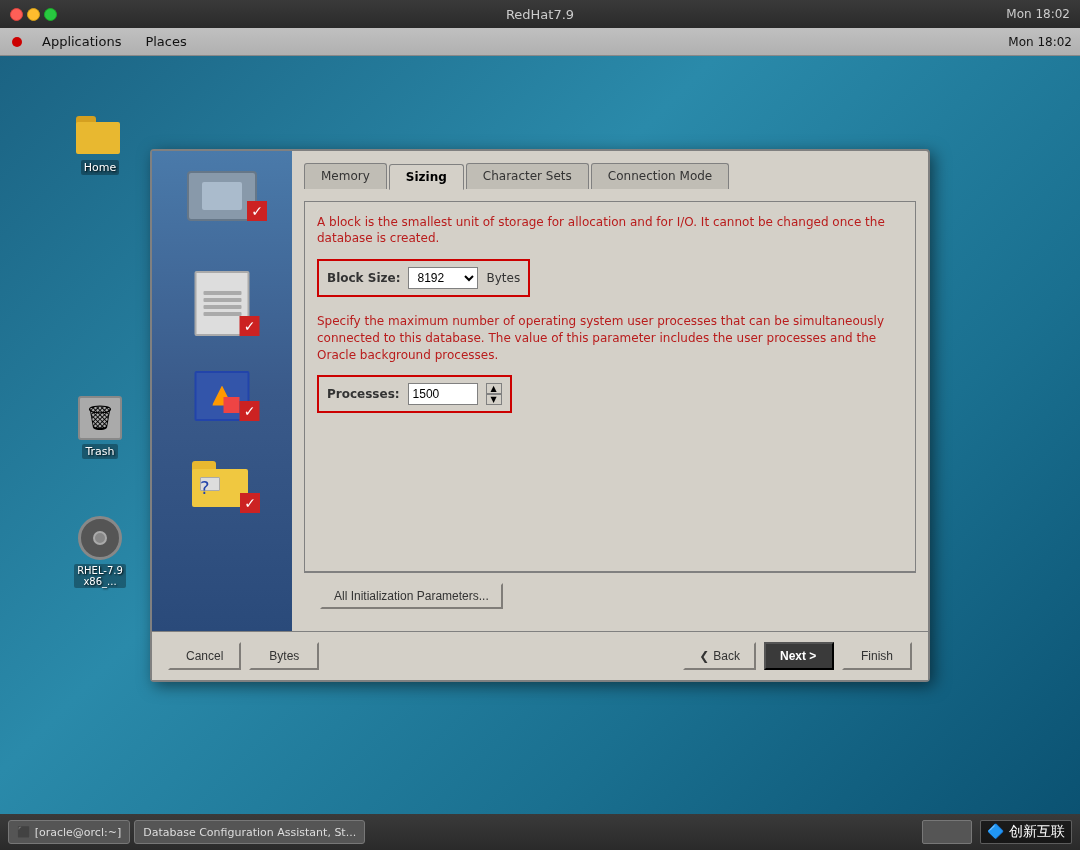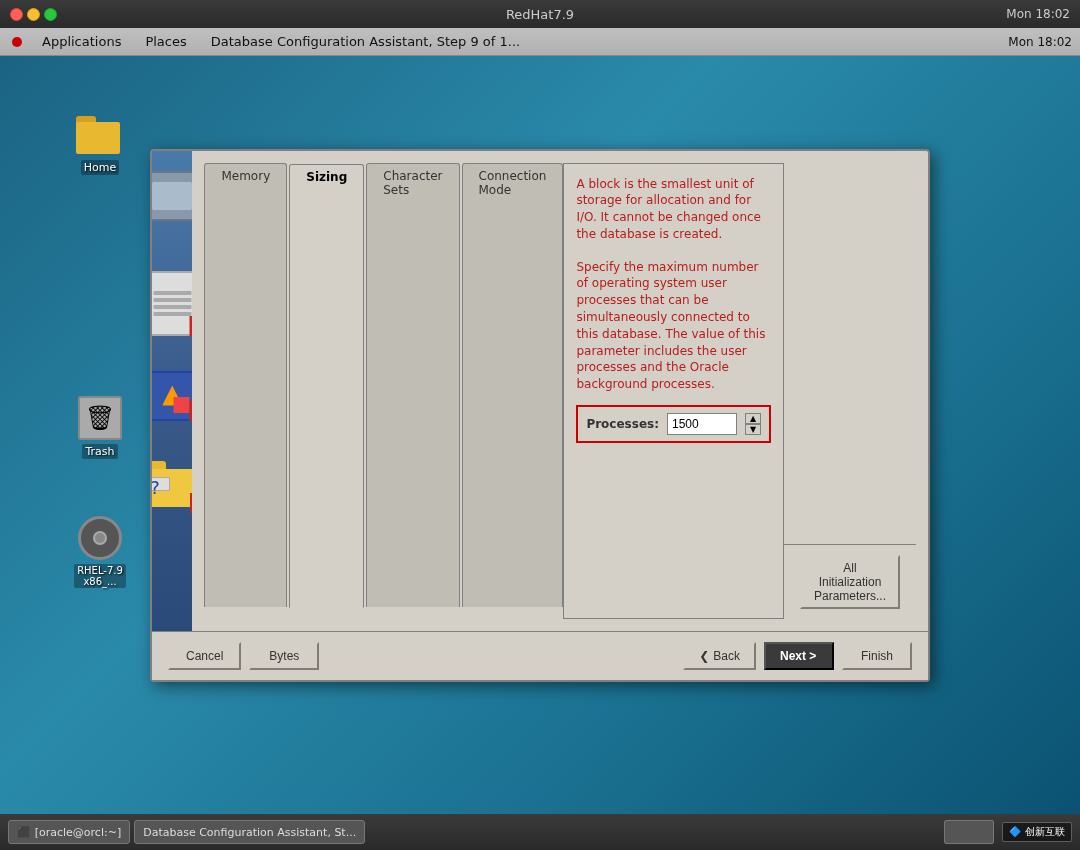--- a/index.html
+++ b/index.html
@@ -245,20 +245,21 @@
       min-height: 480px;
       background: linear-gradient(180deg, #4a7aaa 0%, #3a5a8a 50%, #2a4a7a 100%);
       position: relative;
       overflow: hidden;
     }
 
     .dialog-right {
       flex: 1;
       padding: 12px;
       display: flex;
+      flex-direction: column;
     }
 
     
     .tabs {
       display: flex;
       gap: 2px;
       margin-bottom: 12px;
     }
     .tab {
       padding: 5px 16px;
@@ -429,21 +430,21 @@
       align-items: center;
       justify-content: center;
       color: white;
       font-size: 14px;
       font-weight: bold;
     }
 
     .watermark-box {
       background: rgba(0,0,0,0.5);
       color: white;
-      font-size: 10px;
+      font-size: 14px;
       padding: 2px 6px;
       border-radius: 2px;
       border: 1px solid rgba(255,255,255,0.3);
       text-align: center;
     }
   </style>
 </head>
 <body>
 
 <div class="desktop">
@@ -460,23 +461,20 @@
     </div>
   </div>
 
   <div class="appbar">
     <div class="appbar-item">
       <span class="red-dot"></span>
       <span>Applications</span>
     </div>
     <div class="appbar-item">
       <span>Places</span>
-    </div>
-    <div class="appbar-item">
-      <span>Database Configuration Assistant, Step 9 of 1...</span>
     </div>
     <div class="appbar-clock">
       <span>Mon 18:02</span>
     </div>
   </div>
 
   <div class="desktop-area">
 
     <div class="desktop-icon" style="left: 60px; top: 60px;">
       <div class="folder-icon">
@@ -550,20 +548,30 @@
               <div class="tab">Memory</div>
               <div class="tab active">Sizing</div>
               <div class="tab">Character Sets</div>
               <div class="tab">Connection Mode</div>
             </div>
 
             <div class="tab-content">
 
               <p class="description-text">A block is the smallest unit of storage for allocation and for I/O. It cannot be changed once the database is created.</p>
 
+              <div class="field-row">
+                <span class="field-label">Block Size:</span>
+                <select class="field-select">
+                  <option>8192</option>
+                  <option>4096</option>
+                  <option>16384</option>
+                  <option>32768</option>
+                </select>
+                <span class="field-unit">Bytes</span>
+              </div>
 
               <p class="description-text" style="margin-top:16px;">Specify the maximum number of operating system user processes that can be simultaneously connected to this database. The value of this parameter includes the user processes and the Oracle background processes.</p>
 
               <div class="processes-row">
                 <span class="field-label">Processes:</span>
                 <input class="spinner-input" type="text" value="1500" style="">
                 <div class="spinner-controls">
                   <div class="spinner-btn">▲</div>
                   <div class="spinner-btn">▼</div>
                 </div>

